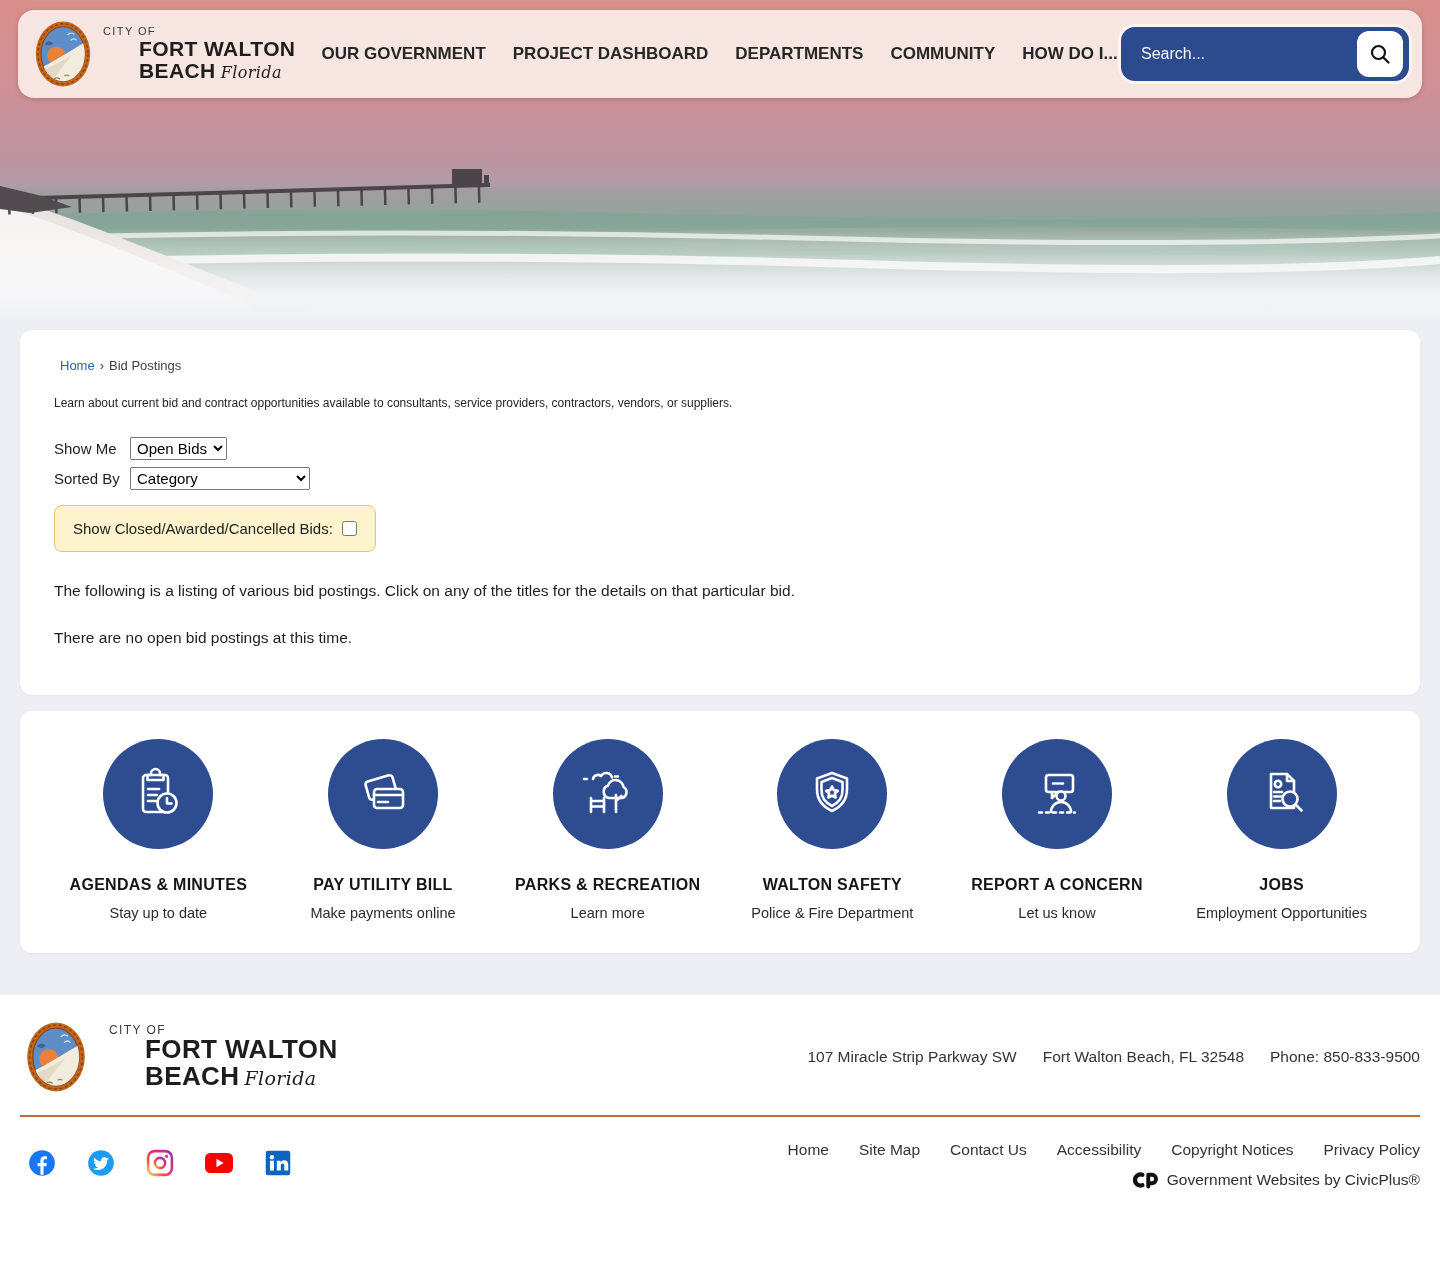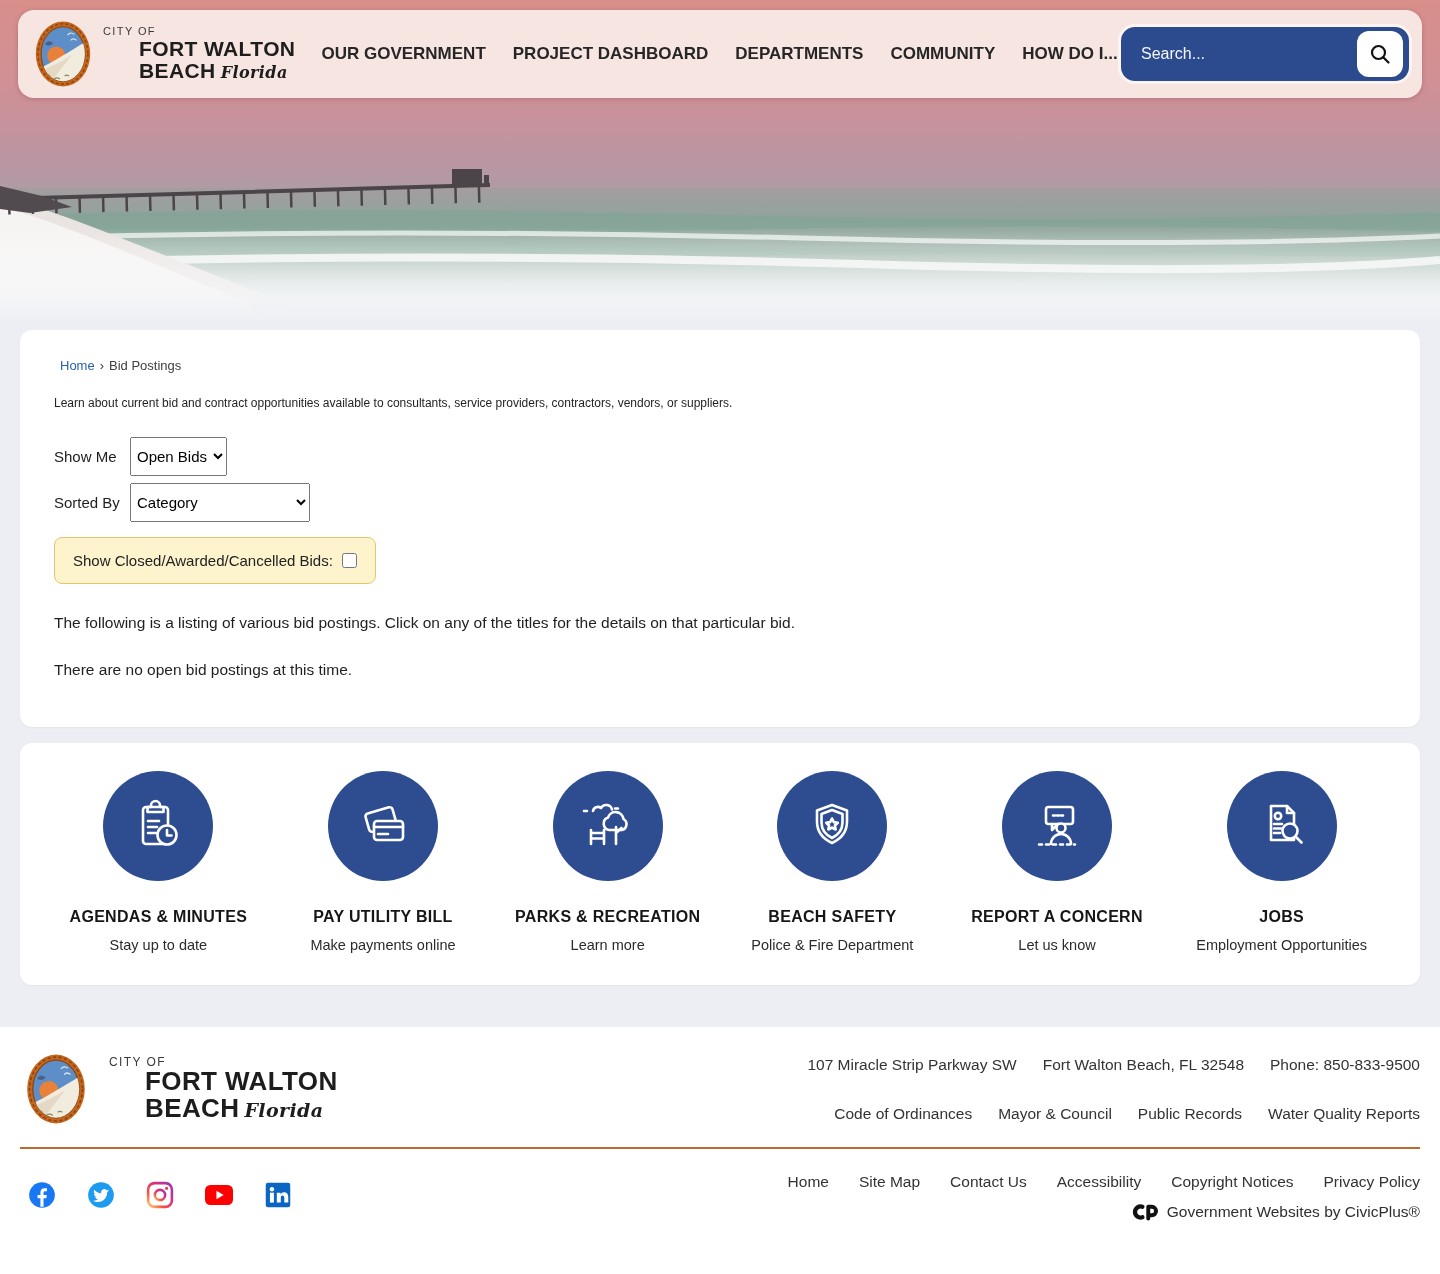--- a/index.html
+++ b/index.html
@@ -9,21 +9,21 @@
   .hero { position:relative; height:320px; overflow:hidden; }
   .hero-img { position:absolute; inset:0; width:100%; height:100%; display:block; }
   .topbar { position:absolute; top:10px; left:18px; right:18px; height:88px;
     background:#f7e5e1; border-radius:16px; display:flex; align-items:center;
     padding:0 10px 0 16px; box-shadow:0 1px 5px rgba(90,40,40,.25); }
   .brand { display:flex; align-items:center; gap:11px; }
   .seal { width:58px; height:68px; }
   .brand-text { line-height:1.04; white-space:nowrap; }
   .city-of { font-size:11px; letter-spacing:1.4px; color:#3a3a3a; }
   .brand-name { font-size:21px; font-weight:bold; letter-spacing:.4px; color:#1d1d1d;margin-left:36px; }
-  .script { font-family:"DejaVu Serif",serif; font-style:italic; font-weight:bold; font-size:16px; margin-left:5px; }
+  .script { font-family:"DejaVu Serif",serif; font-style:italic; font-weight:normal; font-size:16px; margin-left:5px; }
   .nav { display:flex; gap:27px; margin-left:26px; flex:1; }
   .nav-item { font-size:17px; font-weight:bold; color:#262626; white-space:nowrap; cursor:pointer; }
   .searchbox { margin-left:auto; width:294px; height:60px; background:#2c4b8e;
     border:3px solid #fdf4f2; border-radius:17px; display:flex; align-items:center;
     padding:0 6px 0 18px; }
   .search-input { flex:1; min-width:0; background:transparent; border:none; outline:none; color:#ffffff; font-size:16px; }
   .search-input::placeholder { color:rgba(255,255,255,.95); }
   .search-btn { width:46px; height:46px; background:#fff; border:none; border-radius:12px;
     display:flex; align-items:center; justify-content:center; cursor:pointer; flex:none; }
 
@@ -33,21 +33,21 @@
   .main-card { padding:24px 28px 48px; }
   .breadcrumb { font-size:13px; color:#3f3f3f; margin:4px 0 20px 12px; }
   .breadcrumb a { color:#2a61ae; cursor:pointer; }
   .crumb-sep { margin:0 5px; }
   .banner { background:#fcf5d4; border:1px solid #dcc75e; border-radius:4px;
     padding:11px 17px; font-size:16px; margin:0 6px; color:#2b2b2b; }
   .banner a { color:#2a61ae; cursor:pointer; }
   .intro { font-size:12px; margin:23px 0 27px 6px; color:#242424; }
   .filter-row { display:flex; align-items:center; margin:0 0 7px 6px; font-size:15px; }
   .filter-label { width:76px; color:#1e1e1e; }
-  select { font-size:15px; font-family:inherit; padding:9px 2px; }
+  select { font-size:15px; font-family:inherit; padding:1px 2px; }
   .sorted-select { width:180px; }
   .closed-box { display:inline-flex; align-items:center; gap:9px; background:#fdf3cd;
     border:1px solid #e2c86a; border-radius:8px; padding:14px 18px; margin:8px 0 0 6px; font-size:15px; }
   .closed-box input { width:15px; height:15px; margin:0; }
   .para { font-size:15.5px; margin:30px 0 0 6px; color:#1f1f1f; }
   .para + .para { margin-top:29px; }
 
   
   .quick-card { margin-top:16px; padding:28px 26px 32px; display:flex; }
   .quick { flex:1; display:flex; flex-direction:column; align-items:center; text-align:center; }
@@ -260,21 +260,21 @@
     </div>
 
     <div class="quick">
       <div class="circle">
         <svg viewBox="0 0 64 64" class="ic">
           <path d="M32 11 l15 5.5 v11 c0 11 -6.5 17.5 -15 21.5 c-8.5 -4 -15 -10.5 -15 -21.5 v-11 z"></path>
           <path d="M32 16 l10.5 4 v8.5 c0 8 -4.5 12.5 -10.5 15.5 c-6 -3 -10.5 -7.5 -10.5 -15.5 v-8.5 z"></path>
           <path d="M32 24.5 l1.8 3.6 4 .6 -2.9 2.8 .7 4 -3.6 -1.9 -3.6 1.9 .7 -4 -2.9 -2.8 4 -.6 z"></path>
         </svg>
       </div>
-      <div class="q-title">BEACH SAFETY</div>
+      <div class="q-title">WALTON SAFETY</div>
       <div class="q-sub">Police &amp; Fire Department</div>
     </div>
 
     <div class="quick">
       <div class="circle">
         <svg viewBox="0 0 64 64" class="ic">
           <rect x="21" y="13" width="27" height="17" rx="2.5"></rect>
           <path d="M27 30 v6 l6 -6"></path>
           <path d="M28 21.5 h2 M32 21.5 h2 M36 21.5 h2"></path>
           <circle cx="36" cy="34" r="4.5" fill="#2e4d90"></circle>
@@ -313,26 +313,20 @@
         <div class="city-of">CITY OF</div>
         <div class="brand-name">FORT WALTON</div>
         <div class="brand-name"><span>BEACH</span><span class="script">Florida</span></div>
       </div>
     </div>
     <div class="f-right">
       <div class="f-row">
         <span>107 Miracle Strip Parkway SW</span>
         <span>Fort Walton Beach, FL 32548</span>
         <span>Phone: 850-833-9500</span>
-      </div>
-      <div class="f-row">
-        <span>Code of Ordinances</span>
-        <span>Mayor &amp; Council</span>
-        <span>Public Records</span>
-        <span>Water Quality Reports</span>
       </div>
     </div>
   </div>
 
   <hr class="f-divider">
 
   <div class="f-bottom">
     <div class="social">
       <svg viewBox="0 0 24 24">
         <circle cx="12" cy="12" r="11" fill="#1877f2"></circle>

